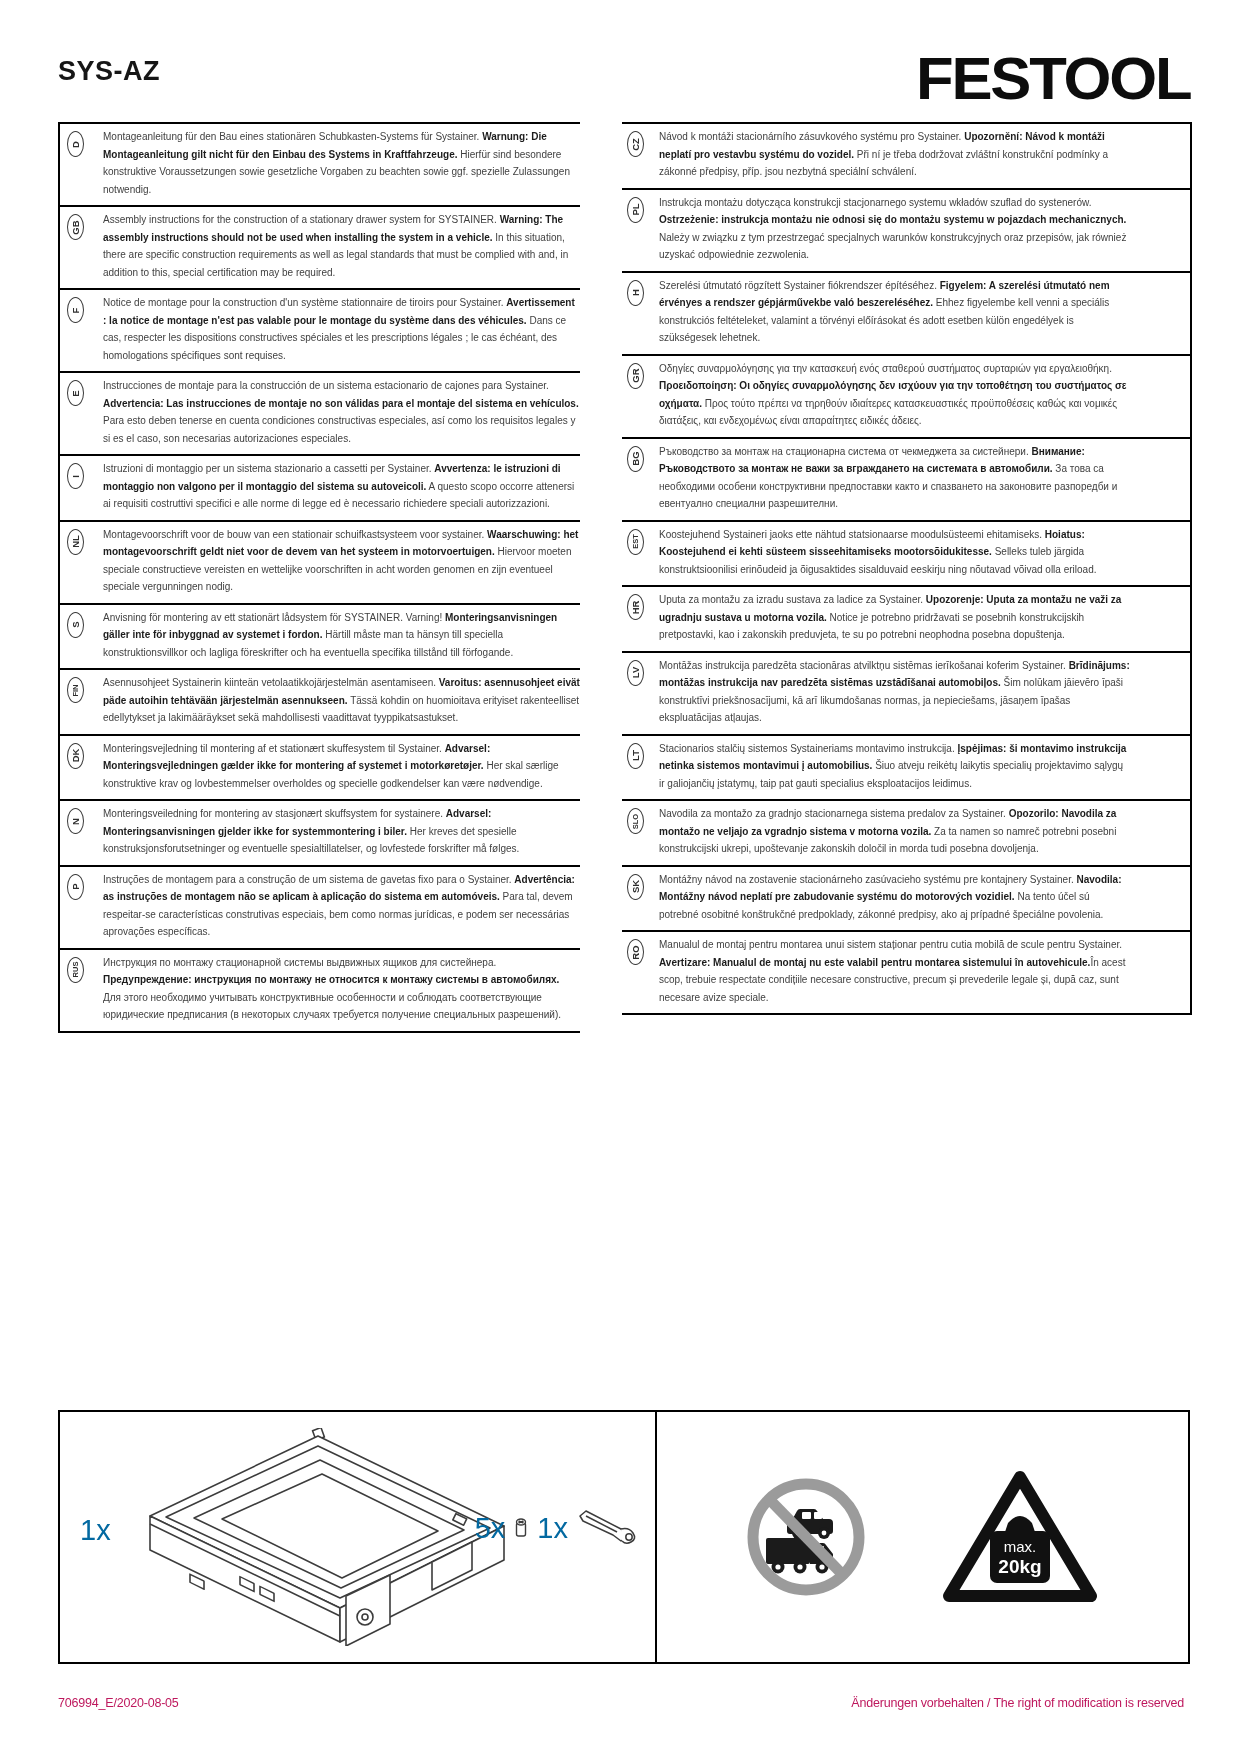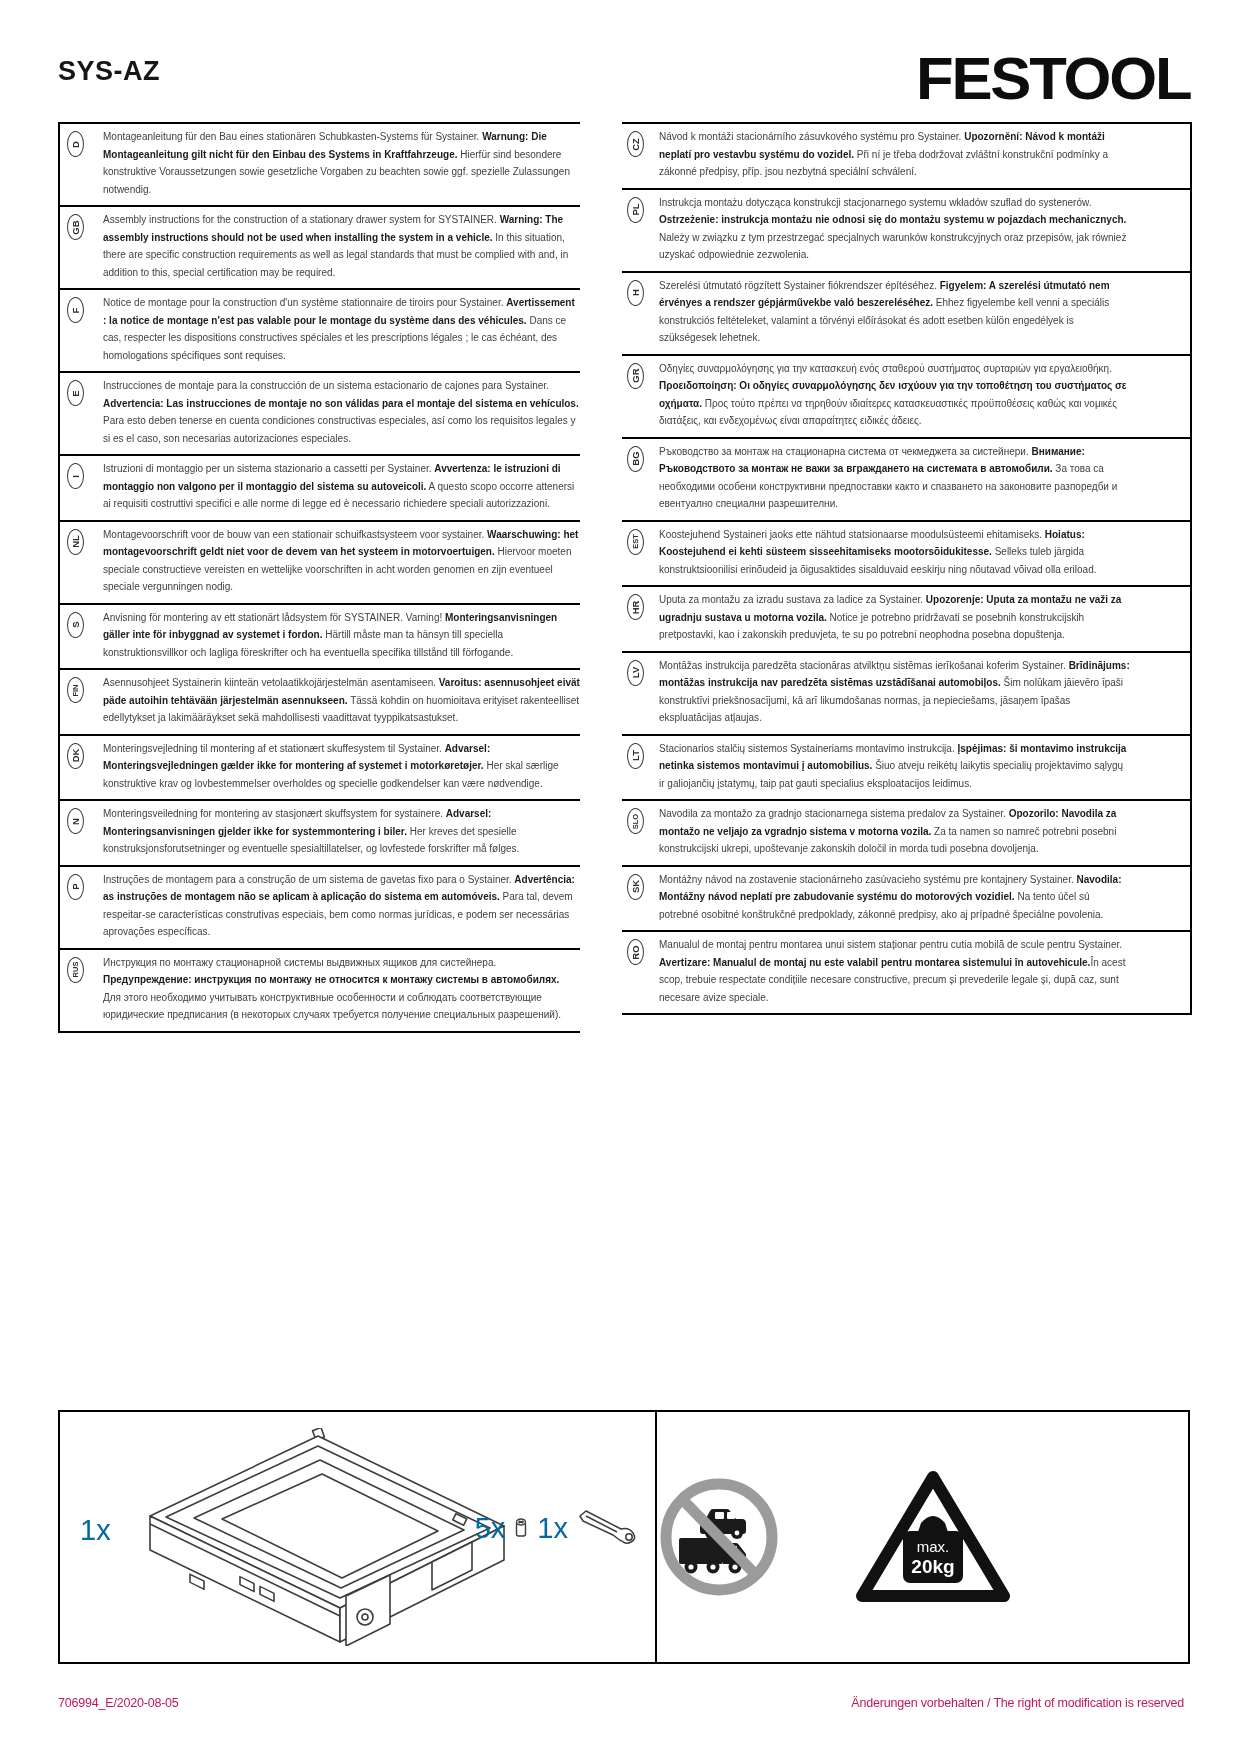--- a/index.html
+++ b/index.html
@@ -43,21 +43,21 @@
   }
   .block-text b{color:#1c1c1c;}
   
   #kit-box{
     position:absolute;left:58px;top:1410px;width:1128px;height:250px;
     border:2px solid #000;display:flex;
   }
   #kit-left{position:relative;width:595px;border-right:2px solid #000;}
   #kit-right{
     position:relative;flex:1;display:flex;align-items:center;
-    justify-content:flex-start;gap:70px;
+    justify-content:center;gap:70px;
   }
   #drawer-illustration{position:absolute;left:72px;top:16px;}
   .qty-label{font-size:29px;color:#0369a1;}
   #drawer-qty{position:absolute;left:20px;top:102px;}
   #parts-row{
     position:absolute;right:14px;top:96px;display:flex;align-items:center;gap:9px;justify-content:center;
   }
   
   .footer-text{position:absolute;top:1696px;font-size:12.5px;color:#be185d;letter-spacing:-.2px;}
   #footer-doc{left:58px;}

